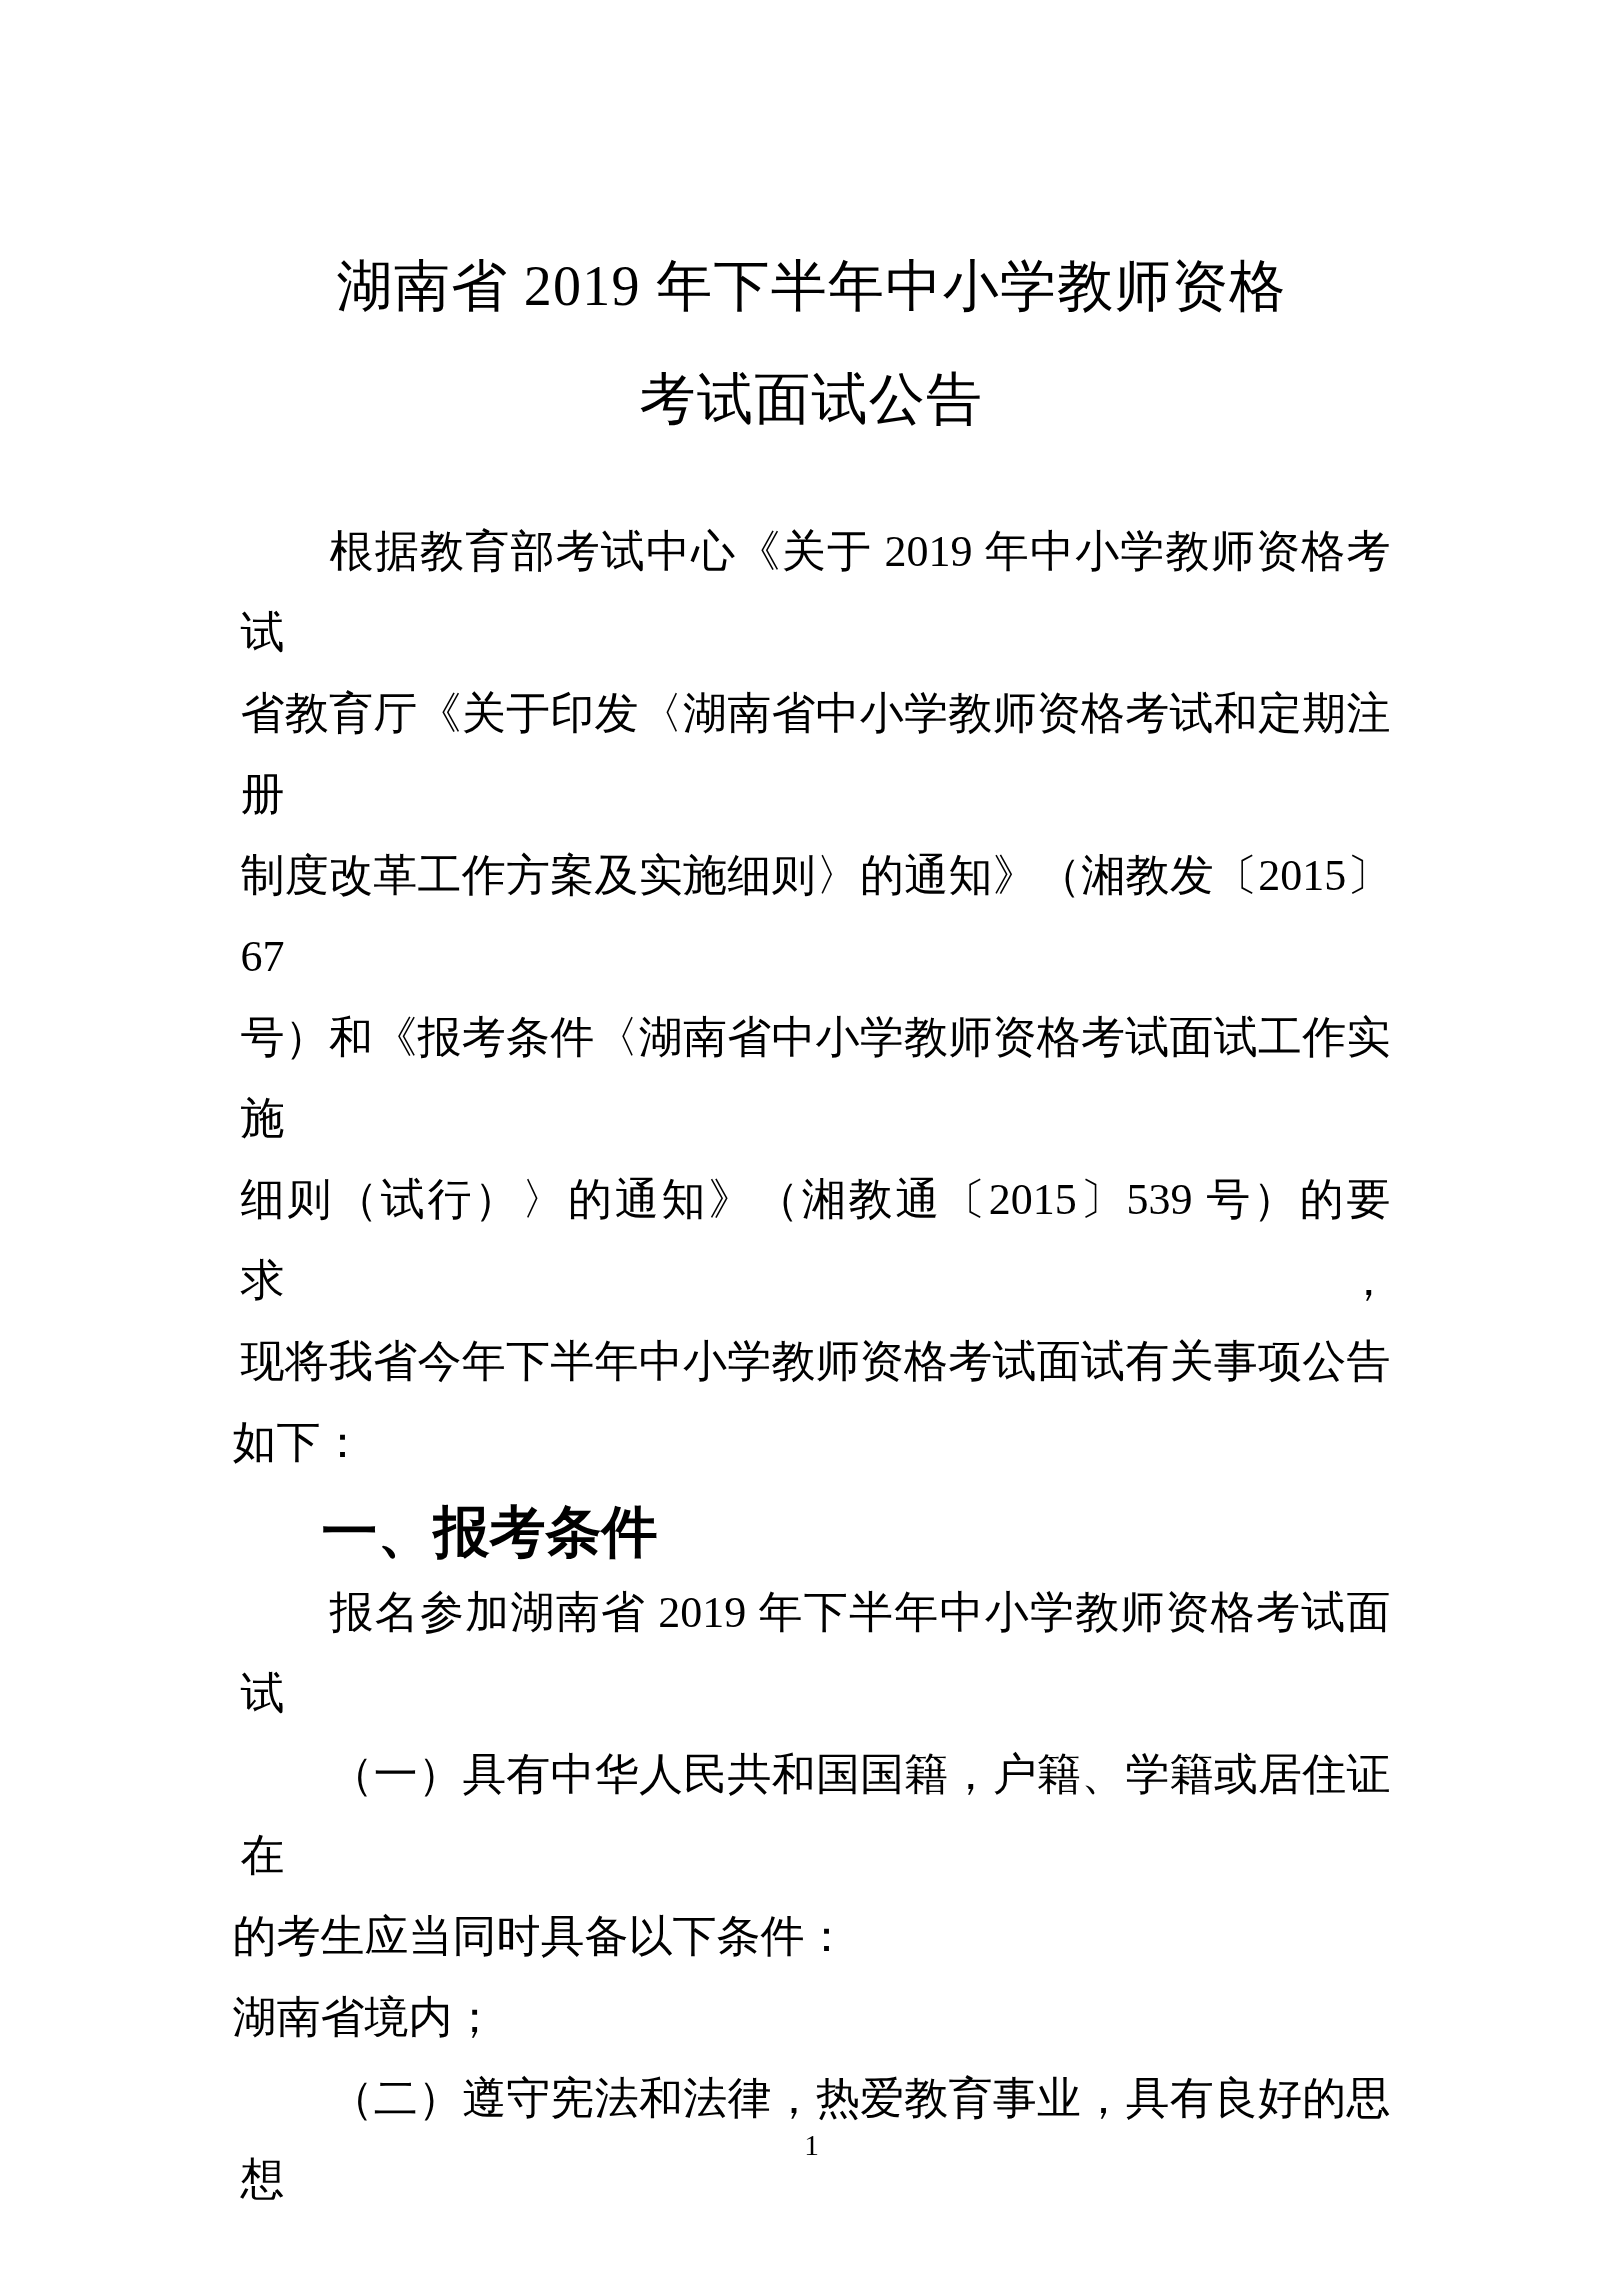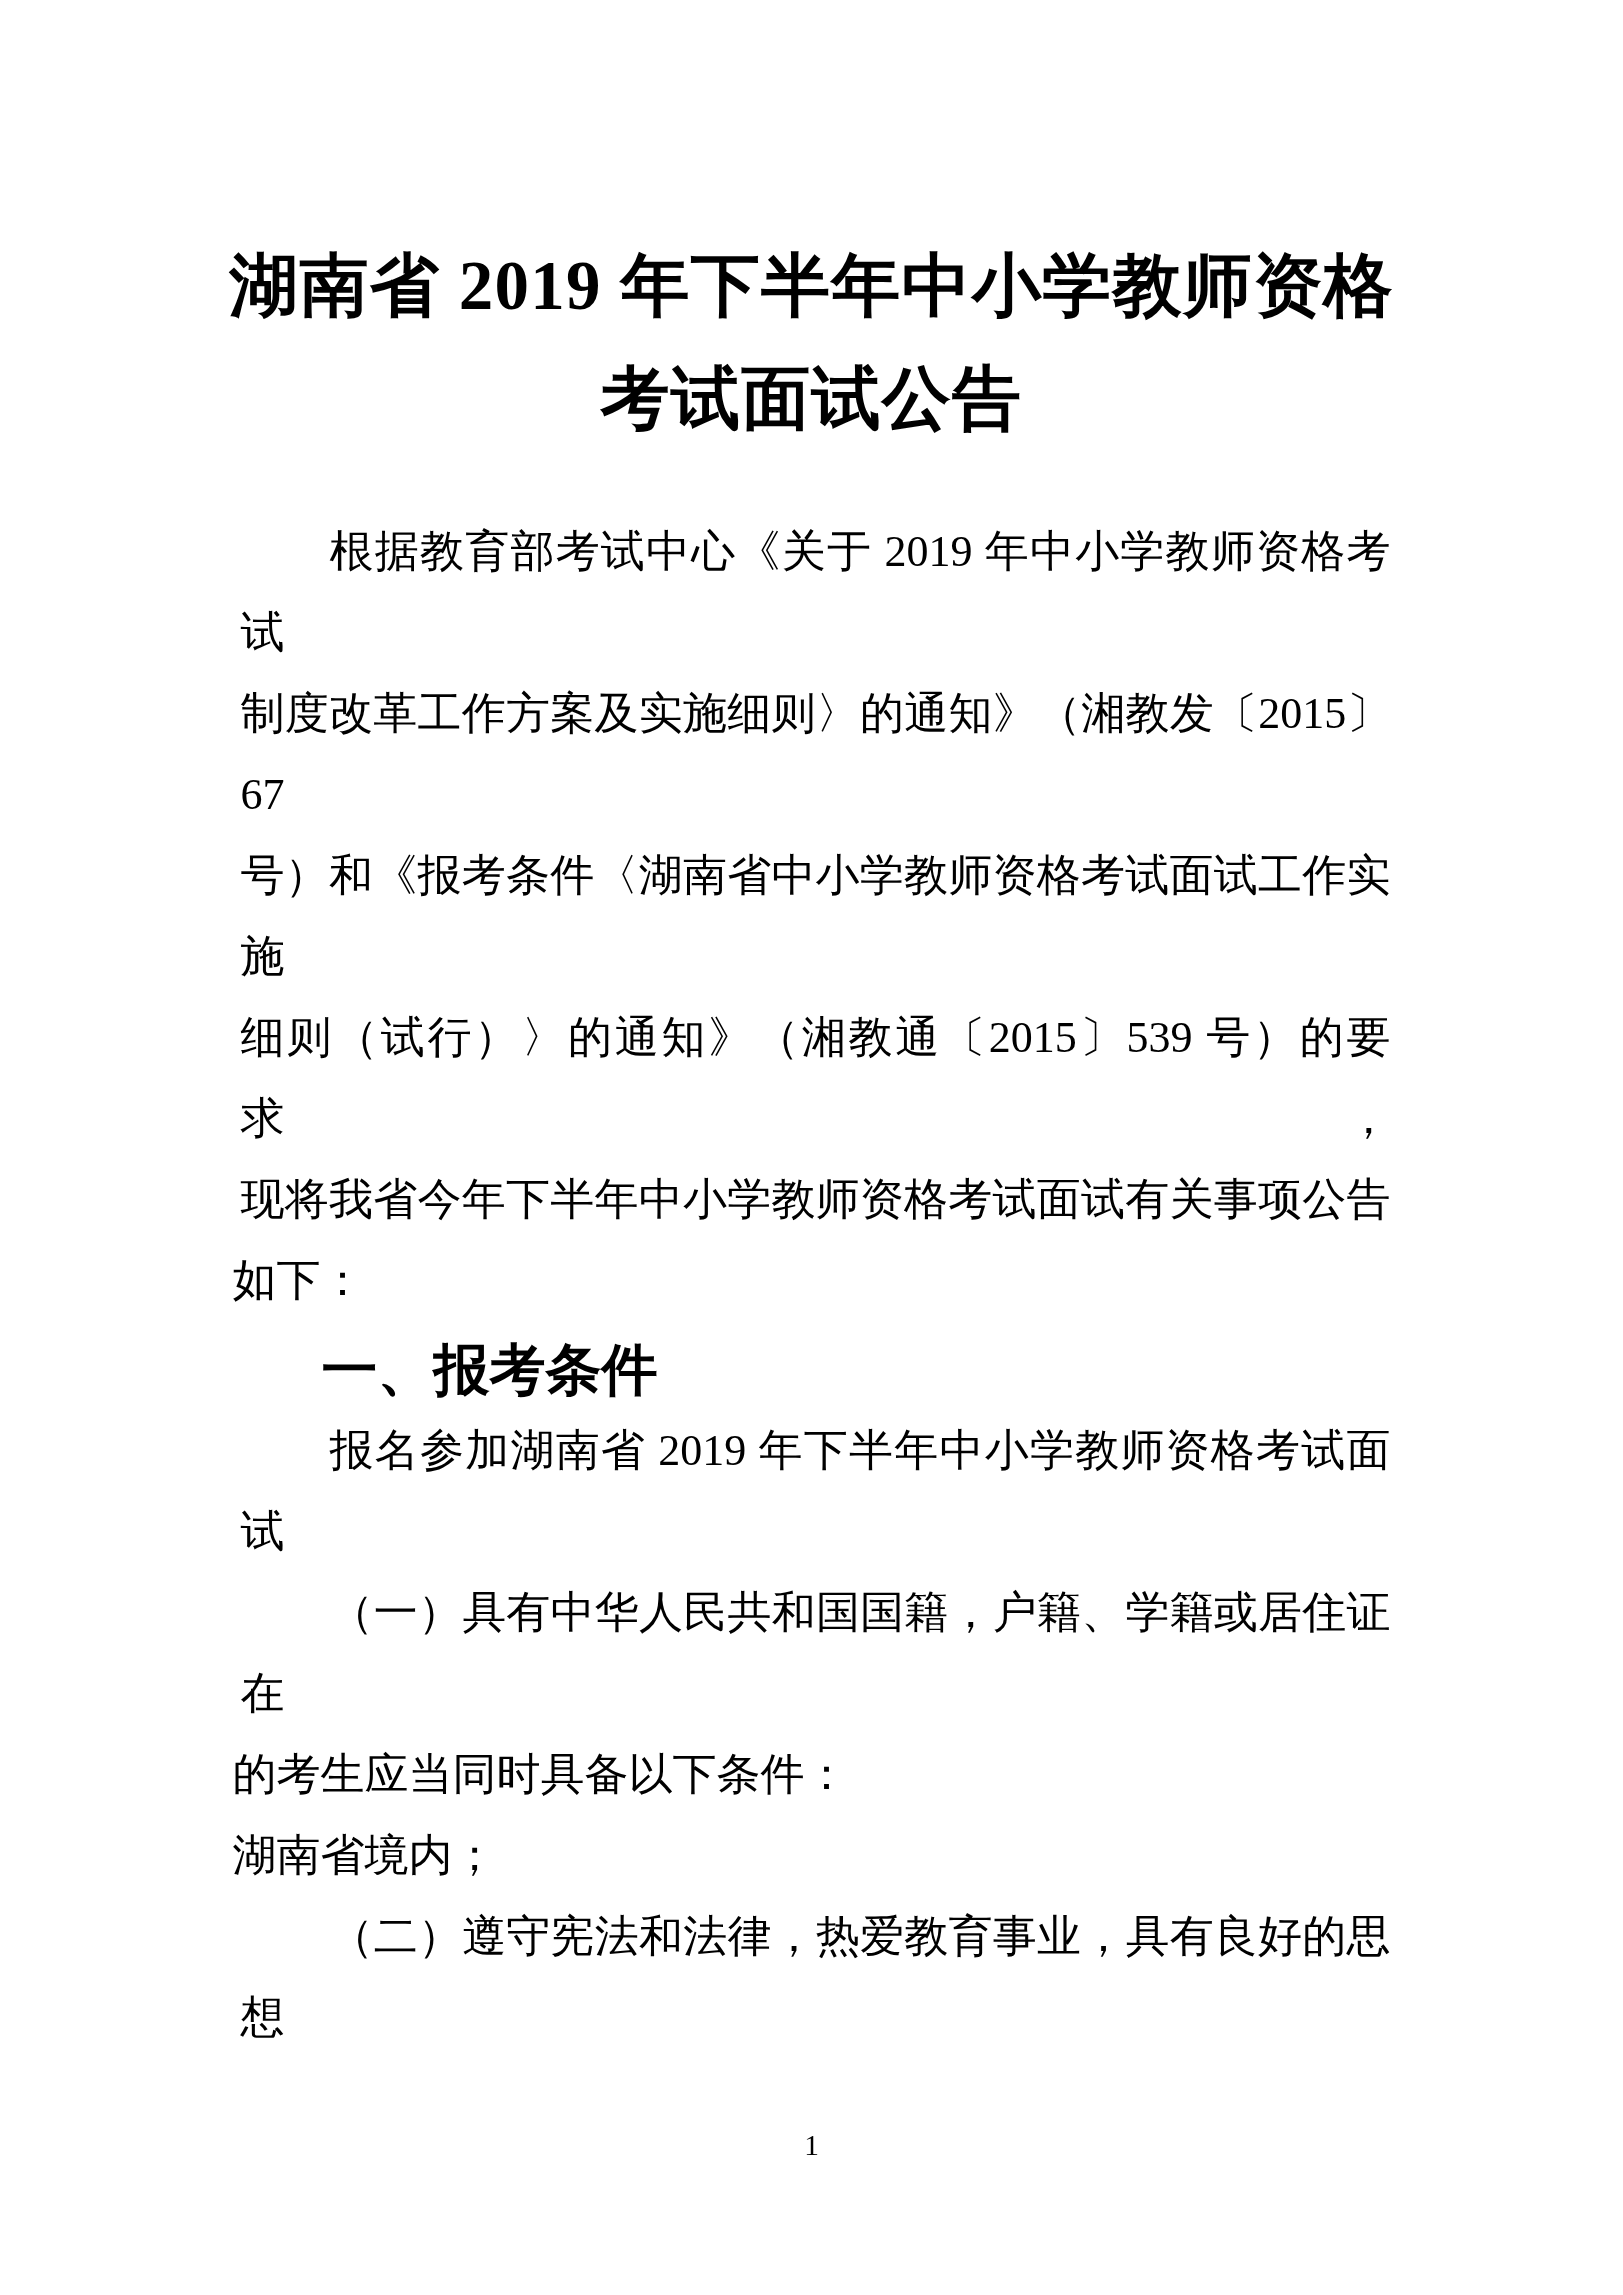--- a/index.html
+++ b/index.html
@@ -12,23 +12,23 @@
     width: 1623px;
     height: 2295px;
     background: #ffffff;
     color: #000000;
     font-family: "Liberation Serif", "DejaVu Serif", serif;
     overflow: hidden;
   }
   .doc-title {
     padding-top: 230px;
     text-align: center;
-    font-size: 69px;
+    font-size: 56px;
     line-height: 113px;
-    font-weight: bold;
+    font-weight: normal;
     letter-spacing: 1.3px;
   }
   .doc-body {
     width: 1158px;
     margin: 55px auto 0 auto;
     font-size: 44px;
     line-height: 81px;
   }
   .line {
     text-align: justify;
@@ -64,20 +64,21 @@
 
 <div class="page">
 
   <div class="doc-title">
     <div>湖南省 2019 年下半年中小学教师资格</div>
     <div>考试面试公告</div>
   </div>
 
   <div class="doc-body">
     <div class="line indent fill">根据教育部考试中心《关于 2019 年中小学教师资格考试</div>
+    <div class="line fill">省教育厅《关于印发〈湖南省中小学教师资格考试和定期注册</div>
     <div class="line fill">制度改革工作方案及实施细则〉的通知》（湘教发〔2015〕67</div>
     <div class="line fill">号）和《报考条件〈湖南省中小学教师资格考试面试工作实施</div>
     <div class="line fill">细则（试行）〉的通知》（湘教通〔2015〕539 号）的要求，</div>
     <div class="line fill">现将我省今年下半年中小学教师资格考试面试有关事项公告</div>
     <div class="line">如下：</div>
 
     <div class="section-heading">一、报考条件</div>
 
     <div class="line indent fill">报名参加湖南省 2019 年下半年中小学教师资格考试面试</div>
     <div class="line indent fill">（一）具有中华人民共和国国籍，户籍、学籍或居住证在</div>

